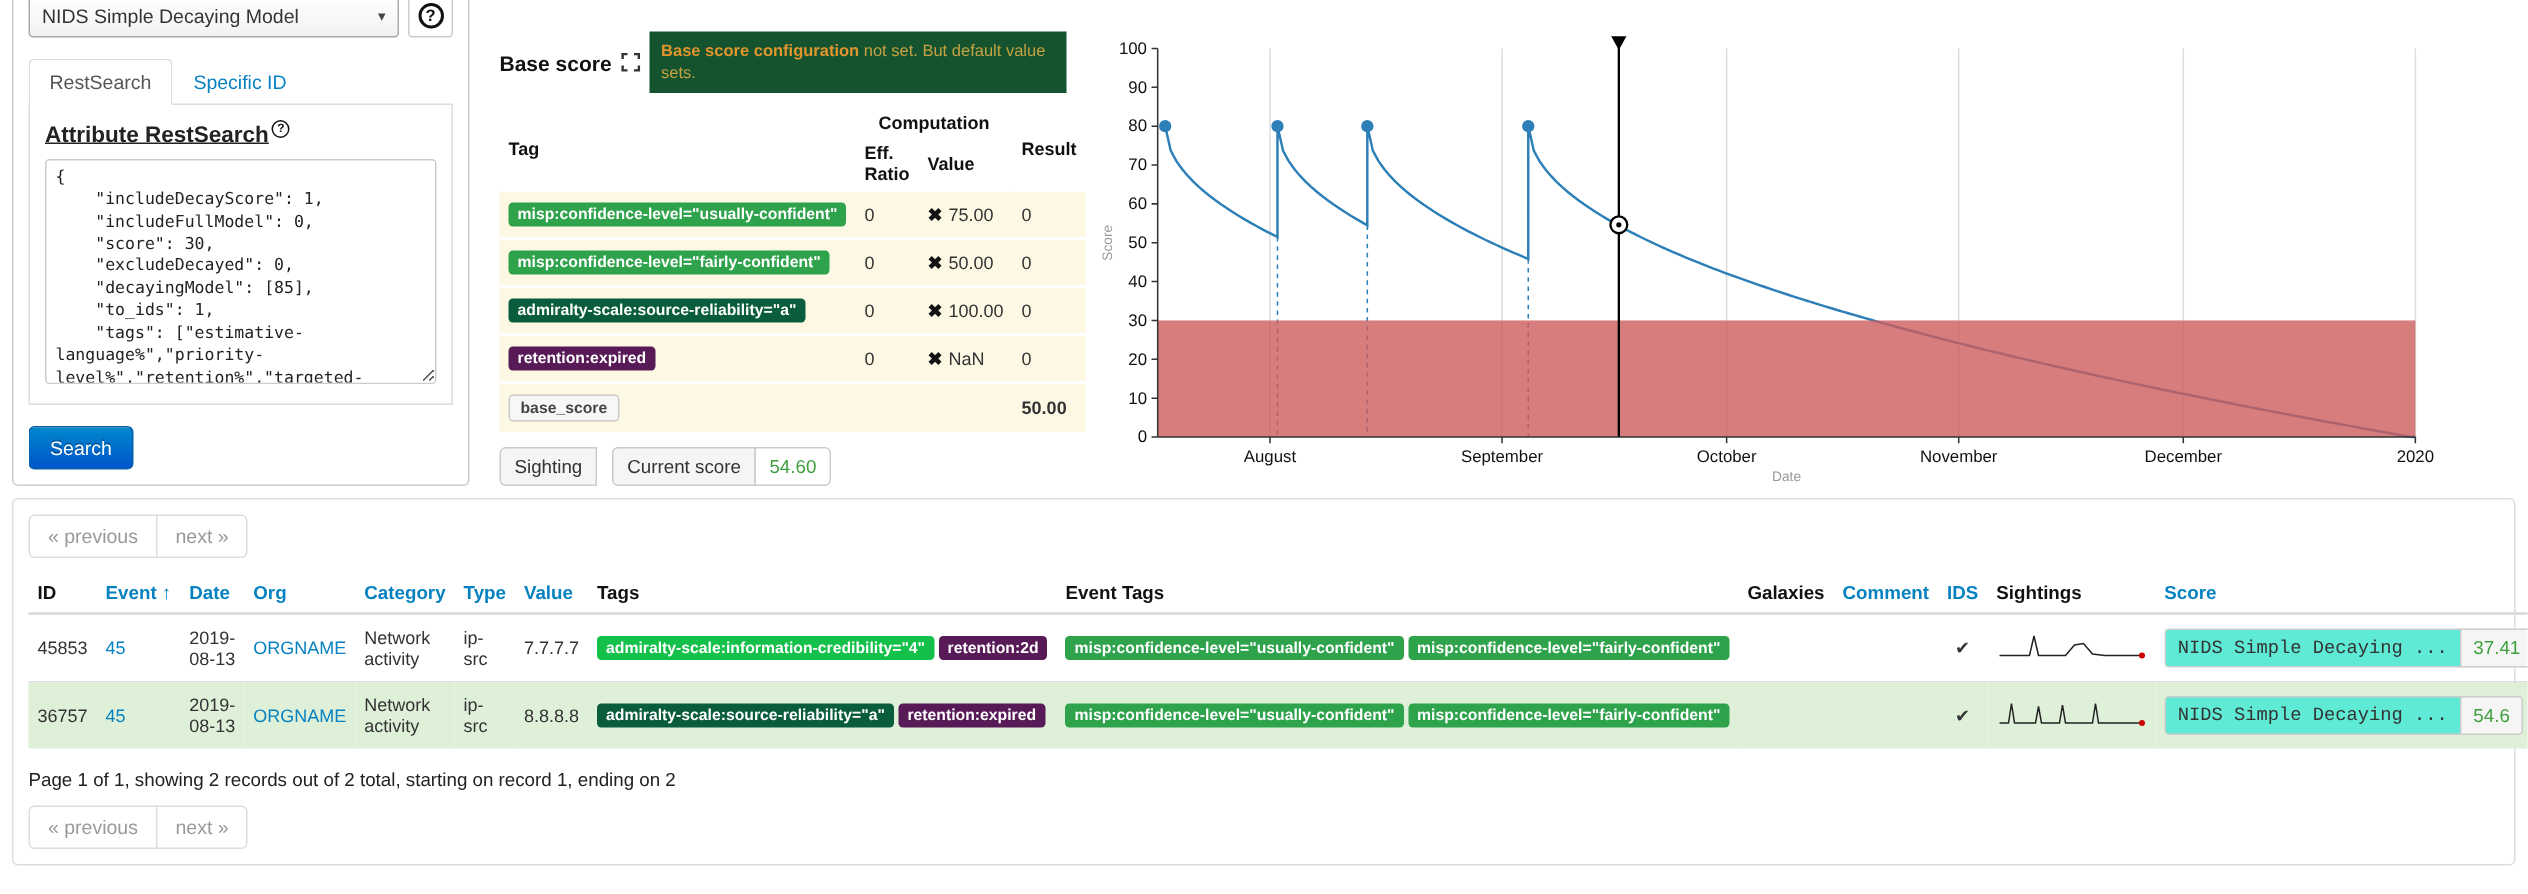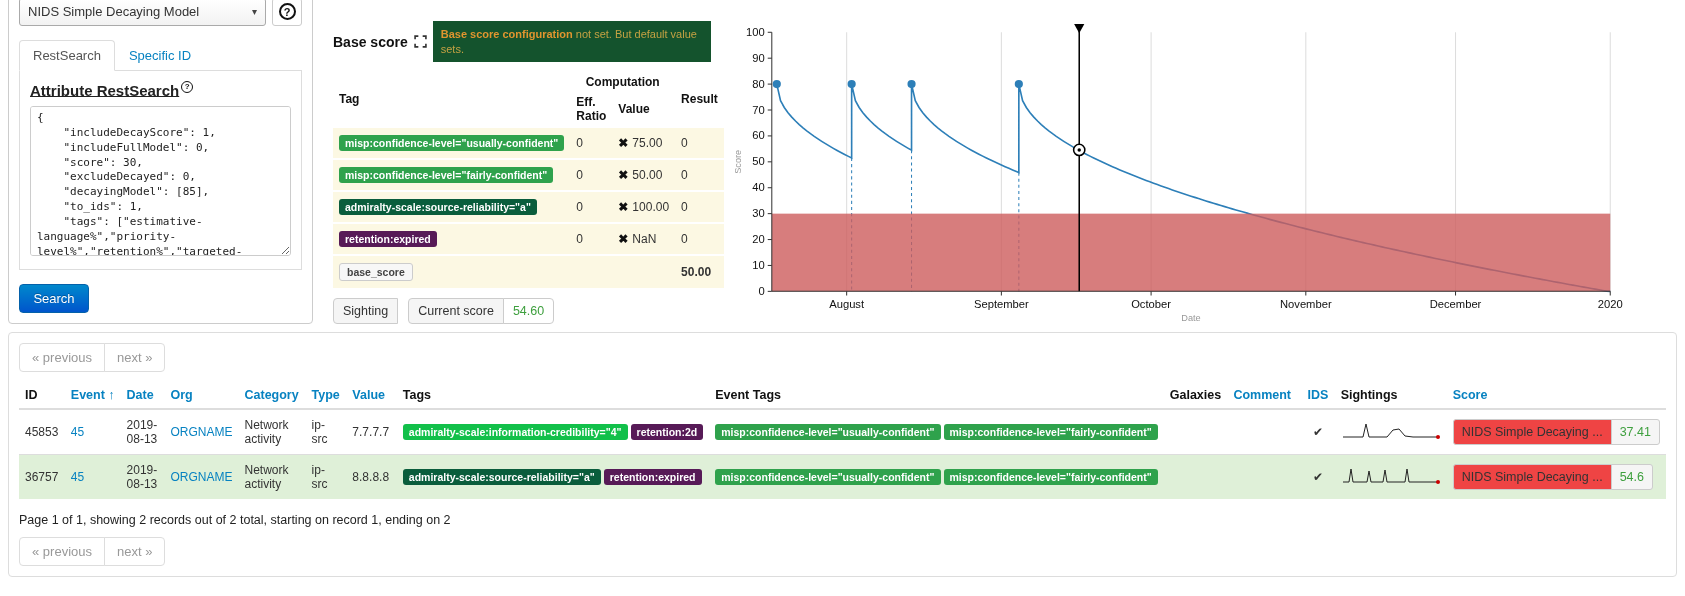--- a/index.html
+++ b/index.html
@@ -62,21 +62,21 @@
   .page-btn.last{margin-left:-1px;border-radius:0 4px 4px 0;}
   .results-table{width:100%;border-collapse:collapse;margin-top:10px;}
   .results-table th{text-align:left;font-size:12.5px;padding:6px;border-bottom:2px solid #ddd;color:#111;white-space:nowrap;}
   .results-table th.sortable{color:#0782c1;cursor:pointer;}
   .results-table td{padding:8px 6px;font-size:12px;border-top:1px solid #ddd;vertical-align:middle;}
   tr.success td{background:#dff0d8;}
   .link{color:#0782c1;text-decoration:none;cursor:pointer;}
   .tag-stack{display:flex;flex-direction:row;gap:3px;align-items:flex-start;}
   .center{text-align:center;}
   .score-group{display:inline-flex;}
-  .score-label{border:1px solid #ccc;background:#ef4444;padding:5px 8px;font-size:12.5px;border-radius:3px 0 0 3px;white-space:nowrap;color:#333;}
+  .score-label{border:1px solid #ccc;background:#5eead4;padding:5px 8px;font-size:12.5px;border-radius:3px 0 0 3px;white-space:nowrap;color:#333;font-family:Liberation Mono, monospace;}
   .score-value{border:1px solid #ccc;margin-left:-1px;background:#f5f5f5;padding:5px 8px;font-size:12.5px;border-radius:0 3px 3px 0;}
   .footer-text{margin:14px 0 10px;font-size:12.5px;color:#222;}
 </style>
 </head>
 <body>
 
 <div class="top">
 
   <div class="left-panel">
     <div class="model-row">

